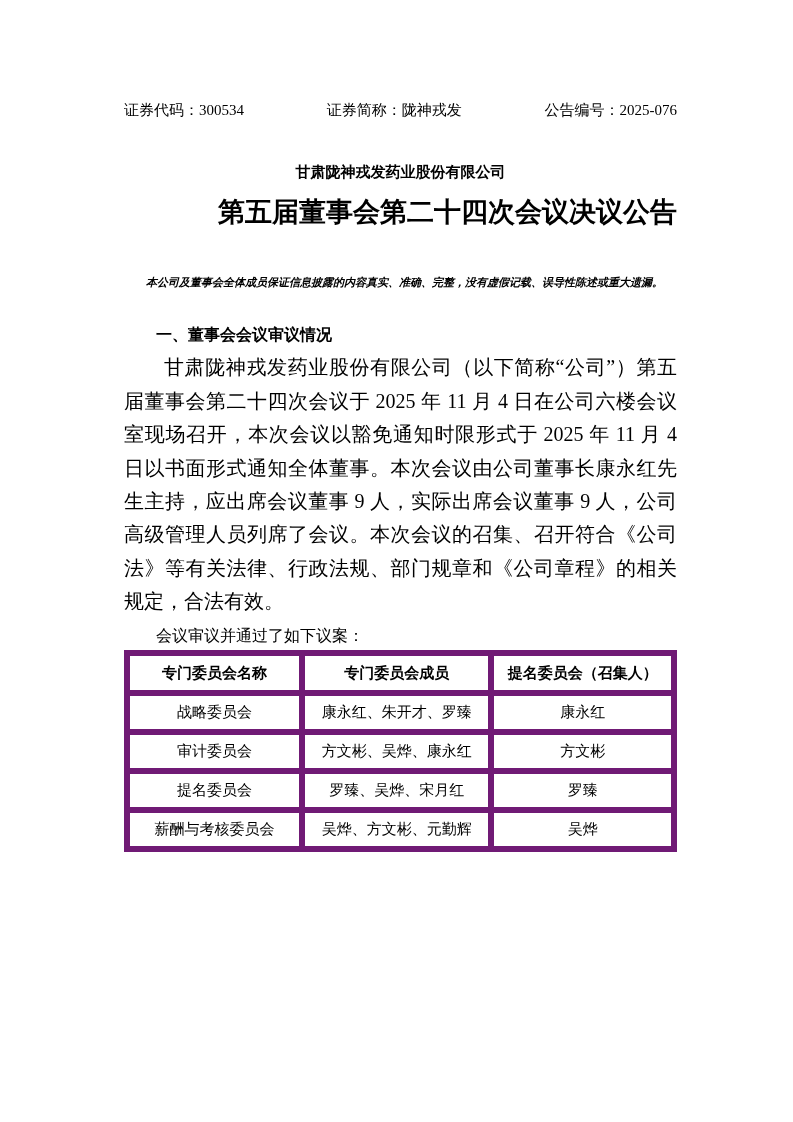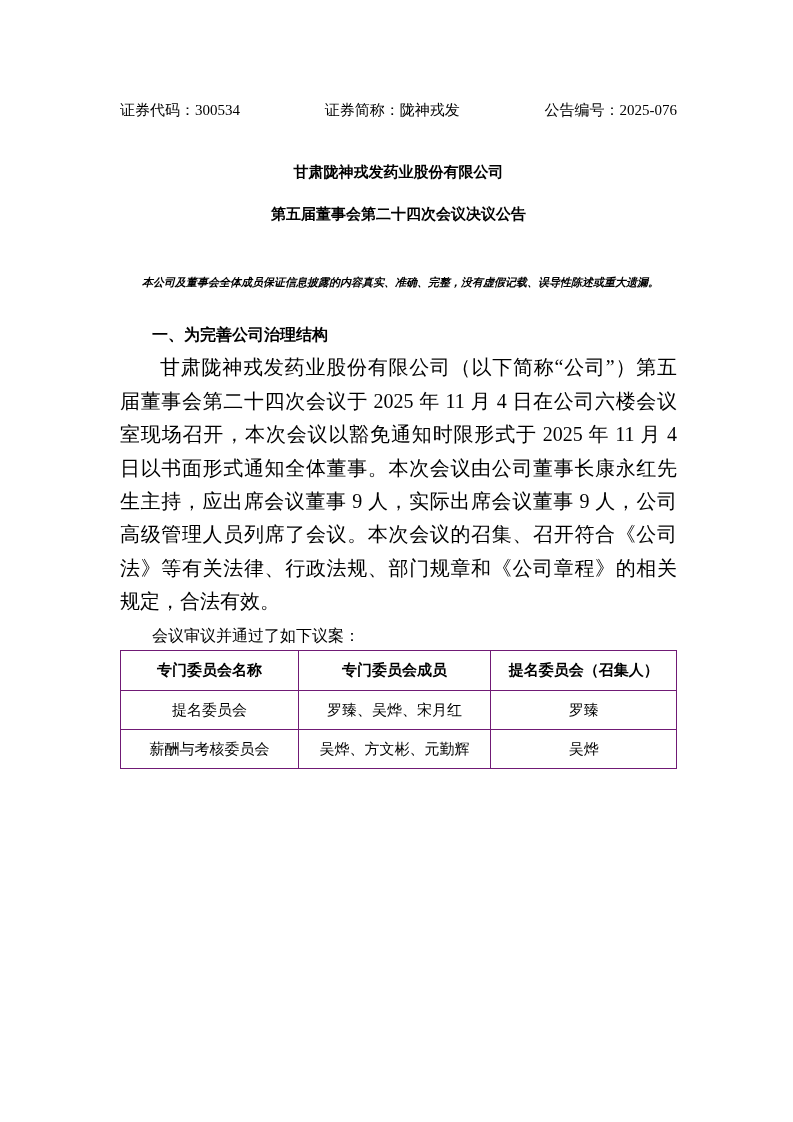--- a/index.html
+++ b/index.html
@@ -9,42 +9,44 @@
     font-family: "Liberation Serif", "DejaVu Serif", serif;
     color: #000000;
     overflow: hidden;
   }
   .page {
     position: relative;
     width: 793px; height: 1122px;
     background: #ffffff;
   }
   .content {
-    padding: 100px 116px 0 120px;
+    padding: 100px 116px 0 76px;
+    margin-left: 48px;
   }
   .doc-header {
     display: flex;
     justify-content: space-between;
     font-size: 15px;
     line-height: 20px;
     white-space: nowrap;
   }
   .title-line1 {
     margin-top: 38px;
     font-size: 15px;
     font-weight: bold;
     text-align: center;
     line-height: 29px;
   }
   .title-line2 {
     margin-top: 13px;
-    font-size: 15px;
+    font-size: 27px;
     font-weight: bold;
-    text-align: center;
+    text-align: right;
     line-height: 29px;
+    font-family: Liberation Mono, monospace;
   }
   .disclaimer {
     margin-top: 37px;
     font-size: 11px;
     font-weight: bold;
     line-height: 33px;
     text-indent: 2em;
     text-align: justify;
     font-style: italic;
   }
@@ -69,21 +71,21 @@
   .sec-heading2 { font-weight: bold; }
   .item-heading { font-weight: bold; }
   table.committee {
     margin-top: -2px;
     width: 100%;
     border-collapse: collapse;
     table-layout: fixed;
     font-size: 15px;
   }
   table.committee th, table.committee td {
-    border: 1px solid #701a75;
+    border: 6px solid #701a75;
     text-align: center;
     vertical-align: middle;
     padding: 0 4px;
   }
   table.committee th { height: 40px; font-weight: bold; font-size: 15px; }
   table.committee td { height: 39px; font-weight: normal; }
   .col1 { width: 32%; }
   .col2 { width: 34.6%; }
   .col3 { width: 33.4%; }
 </style>
@@ -97,40 +99,50 @@
       <span>证券代码：300534</span>
       <span>证券简称：陇神戎发</span>
       <span>公告编号：2025-076</span>
     </div>
 
     <div class="title-line1">甘肃陇神戎发药业股份有限公司</div>
     <div class="title-line2">第五届董事会第二十四次会议决议公告</div>
 
     <p class="disclaimer">本公司及董事会全体成员保证信息披露的内容真实、准确、完整，没有虚假记载、误导性陈述或重大遗漏。</p>
 
-    <div class="sec-heading">一、为完善公司治理结构</div>
+    <div class="sec-heading">一、董事会会议审议情况</div>
     <p class="body-para">甘肃陇神戎发药业股份有限公司（以下简称“公司”）第五届董事会第二十四次会议于 2025 年 11 月 4 日在公司六楼会议室现场召开，本次会议以豁免通知时限形式于 2025 年 11 月 4 日以书面形式通知全体董事。本次会议由公司董事长康永红先生主持，应出席会议董事 9 人，实际出席会议董事 9 人，公司高级管理人员列席了会议。本次会议的召集、召开符合《公司法》等有关法律、行政法规、部门规章和《公司章程》的相关规定，合法有效。</p>
 
     <div class="intro-line">会议审议并通过了如下议案：</div>
 
     <table class="committee">
       <colgroup>
         <col class="col1">
           <col class="col2">
           <col class="col3">
       </colgroup>
       <thead>
         <tr>
           <th>专门委员会名称</th>
           <th>专门委员会成员</th>
           <th>提名委员会（召集人）</th>
         </tr>
       </thead>
       <tbody>
         <tr>
+          <td>战略委员会</td>
+          <td>康永红、朱开才、罗臻</td>
+          <td>康永红</td>
+        </tr>
+        <tr>
+          <td>审计委员会</td>
+          <td>方文彬、吴烨、康永红</td>
+          <td>方文彬</td>
+        </tr>
+        <tr>
           <td>提名委员会</td>
           <td>罗臻、吴烨、宋月红</td>
           <td>罗臻</td>
         </tr>
         <tr>
           <td>薪酬与考核委员会</td>
           <td>吴烨、方文彬、元勤辉</td>
           <td>吴烨</td>
         </tr>
       </tbody>

